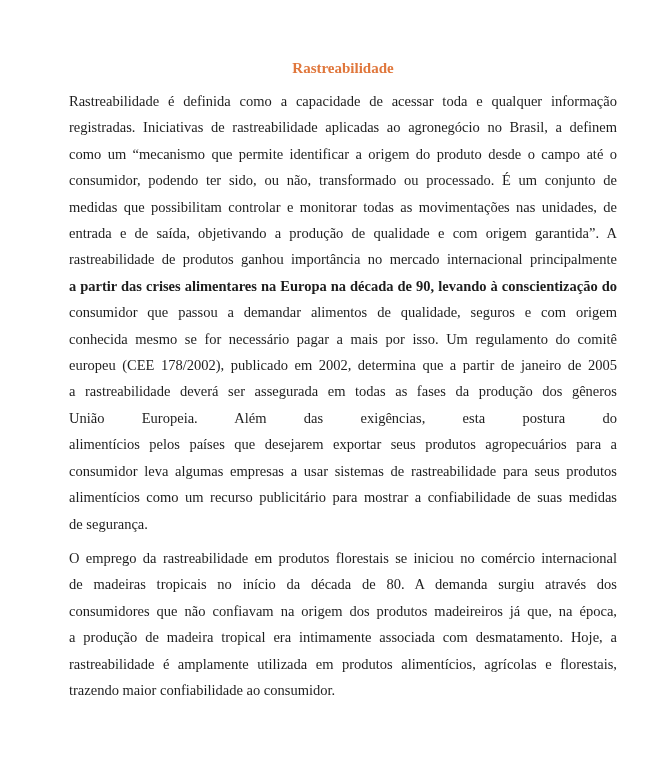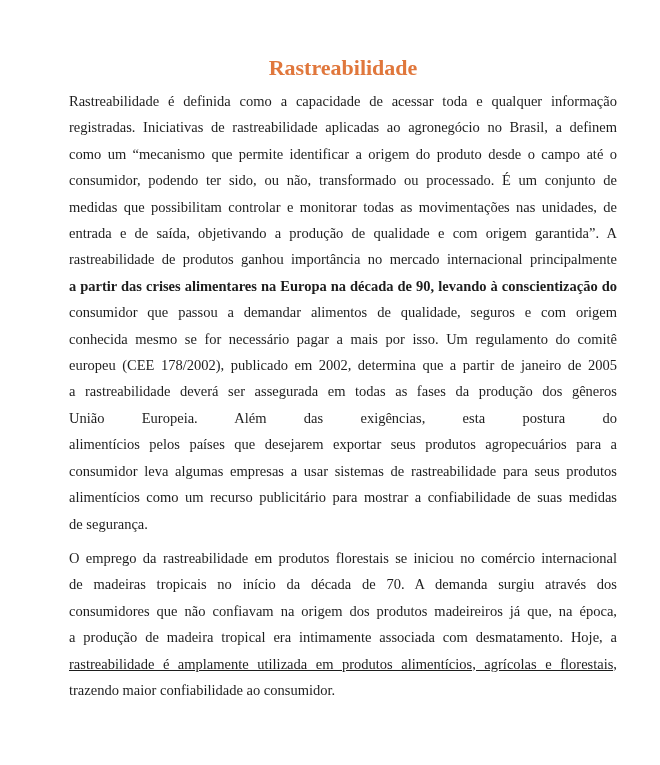--- a/index.html
+++ b/index.html
@@ -12,21 +12,21 @@
     box-sizing: border-box;
     width: 660px;
     height: 765px;
     background: #ffffff;
     padding: 56px 35px 0 61px;
     font-family: "Liberation Serif", "DejaVu Serif", serif;
     overflow: hidden;
   }
   .doc-title {
     margin: 0 0 7px 0;
-    font-size: 22px;
+    font-size: 15px;
     line-height: 24px;
     font-weight: 700;
     text-align: center;
     color: #e0773c;
   }
   .paragraph {
     margin: 8px;
     padding: 0;
   }
   .line {
@@ -61,20 +61,20 @@
         <div class="line" style="color: rgb(29, 29, 29);">europeu (CEE 178/2002), publicado em 2002, determina que a partir de janeiro de 2005</div>
         <div class="line" style="color: rgb(29, 29, 29);">a rastreabilidade deverá ser assegurada em todas as fases da produção dos gêneros</div>
         <div class="line" style="color: rgb(29, 29, 29);">União Europeia. Além das exigências, esta postura do</div>
         <div class="line" style="color: rgb(29, 29, 29);">alimentícios pelos países que desejarem exportar seus produtos agropecuários para a</div>
         <div class="line" style="color: rgb(29, 29, 29);">consumidor leva algumas empresas a usar sistemas de rastreabilidade para seus produtos</div>
         <div class="line" style="color: rgb(29, 29, 29);">alimentícios como um recurso publicitário para mostrar a confiabilidade de suas medidas</div>
         <div class="line para-end" style="color: rgb(29, 29, 29);">de segurança.</div>
       </div>
       <div class="paragraph">
         <div class="line" style="color: rgb(29, 29, 29);">O emprego da rastreabilidade em produtos florestais se iniciou no comércio internacional</div>
-        <div class="line" style="color: rgb(29, 29, 29);">de madeiras tropicais no início da década de 70. A demanda surgiu através dos</div>
+        <div class="line" style="color: rgb(29, 29, 29);">de madeiras tropicais no início da década de 80. A demanda surgiu através dos</div>
         <div class="line" style="color: rgb(29, 29, 29);">consumidores que não confiavam na origem dos produtos madeireiros já que, na época,</div>
         <div class="line" style="color: rgb(29, 29, 29);">a produção de madeira tropical era intimamente associada com desmatamento. Hoje, a</div>
-        <div class="line" style="color: rgb(29, 29, 29); text-decoration: underline;">rastreabilidade é amplamente utilizada em produtos alimentícios, agrícolas e florestais,</div>
+        <div class="line" style="color: rgb(29, 29, 29);">rastreabilidade é amplamente utilizada em produtos alimentícios, agrícolas e florestais,</div>
         <div class="line para-end" style="color: rgb(29, 29, 29);">trazendo maior confiabilidade ao consumidor.</div>
       </div>
     </div>
 </div>
 
 </body></html>

